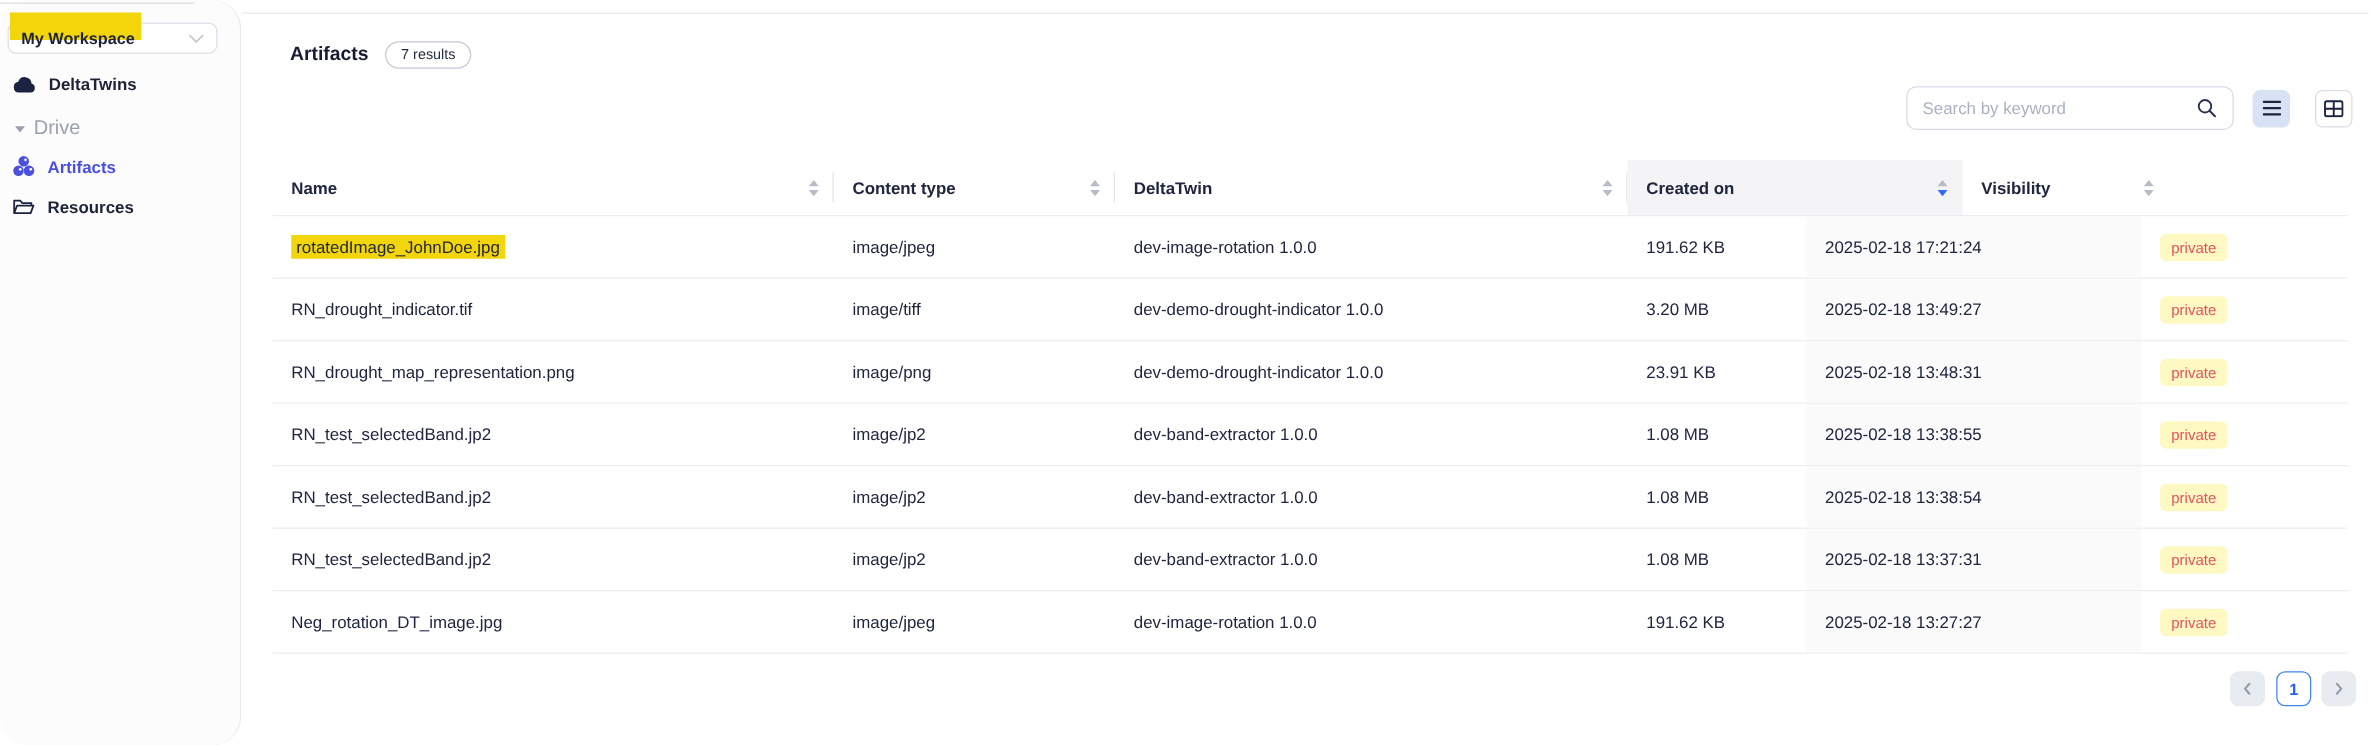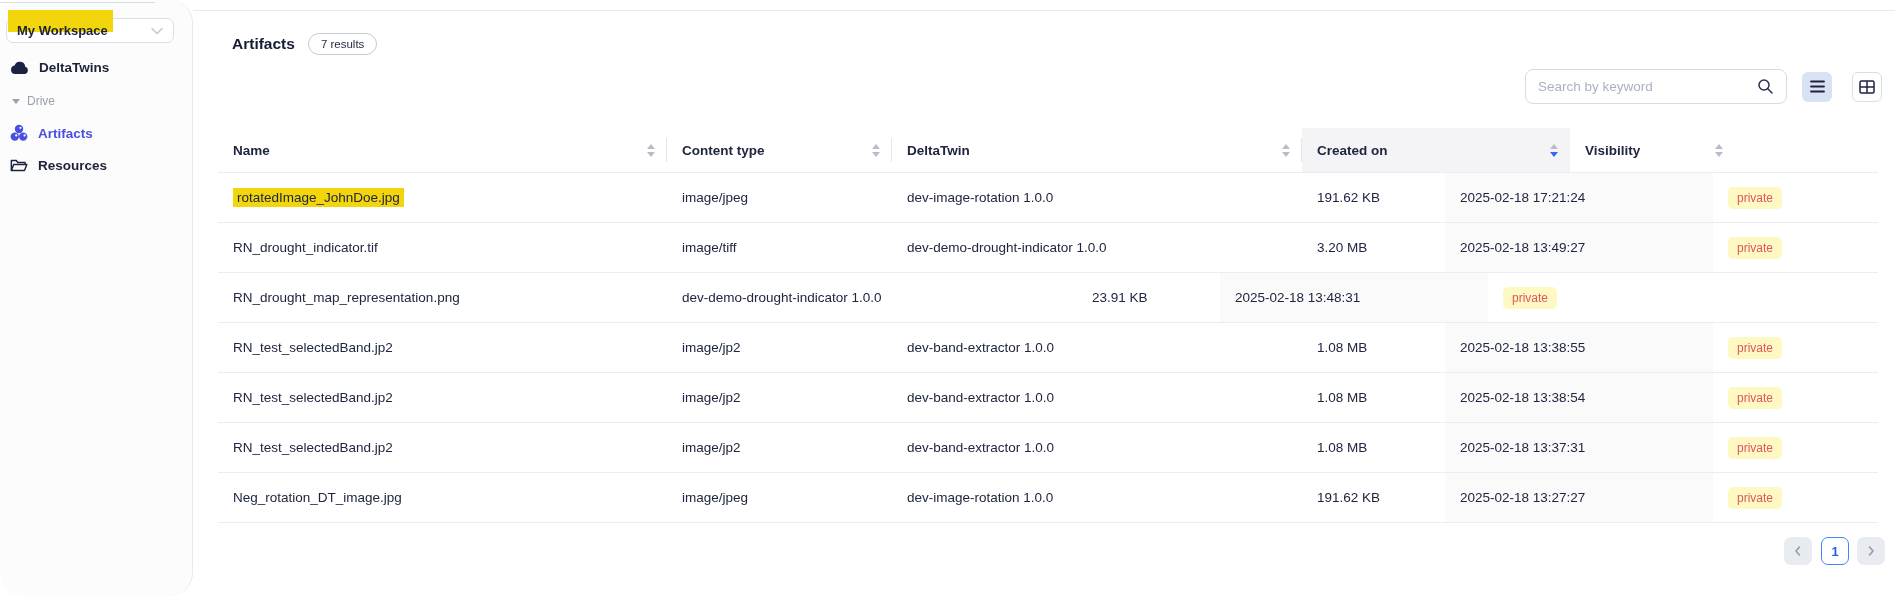--- a/index.html
+++ b/index.html
@@ -7,21 +7,21 @@
   .app { position:relative; width:1895px; height:596px; background:#fff; overflow:hidden; }
 
   
   .sidebar { position:absolute; left:0; top:0; width:193px; height:596px; background:#fcfcfd; border-right:1px solid #e7e9ee;border-radius:23px; }
   .sidebar-topline { position:absolute; top:2px; left:0; width:155px; height:1px; background:#d9dce3; }
   .ws-highlight { position:absolute; left:8px; top:10px; width:105px; height:22px; background:#f2d60b; z-index:2; }
   .workspace-select { position:absolute; left:6px; top:18px; width:168px; height:25px; background:#fff; border:1px solid #dcdfe8; border-radius:7px; display:flex; align-items:center; justify-content:space-between; padding:0 10px; }
   .workspace-select .label { position:relative; z-index:3; font-size:13px; font-weight:700; color:#1d2238; }
   .nav-item { position:absolute; left:10px; display:flex; align-items:center; gap:10px; font-size:13.5px; font-weight:700; color:#1d2238; cursor:pointer; }
   .nav-item .txt { white-space:nowrap; }
-  .nav-section { position:absolute; left:12px; display:flex; align-items:center; gap:7px; font-size:12px; font-weight:500; color:#9aa0ae; }
+  .nav-section { position:absolute; left:12px; display:flex; align-items:center; gap:7px; font-size:16px; font-weight:500; color:#9aa0ae; }
   .nav-item.active { color:#4a4fe0; }
   #nav-deltatwins { top:60px; }
   #nav-drive { top:94px; }
   #nav-artifacts { top:124px; }
   #nav-resources { top:158px; }
   .caret-down { width:0; height:0; border-left:4px solid transparent; border-right:4px solid transparent; border-top:5px solid #9aa0ae; }
 
   
   .main { position:absolute; left:193px; top:0; width:1702px; height:596px; background:#fff; }
   .main-topline { position:absolute; top:10px; left:0; right:0; height:1px; background:#e8eaee; }
@@ -222,20 +222,21 @@
             <div class="td col-1">image/tiff</div>
             <div class="td col-2">dev-demo-drought-indicator 1.0.0</div>
             <div class="td col-3">3.20 MB</div>
             <div class="td col-4 created">2025-02-18 13:49:27</div>
             <div class="td col-5">
               <span class="badge-private">private</span>
             </div>
           </div>
           <div class="tr">
             <div class="td col-0">RN_drought_map_representation.png</div>
+            <div class="td col-1">image/png</div>
             <div class="td col-2">dev-demo-drought-indicator 1.0.0</div>
             <div class="td col-3">23.91 KB</div>
             <div class="td col-4 created">2025-02-18 13:48:31</div>
             <div class="td col-5">
               <span class="badge-private">private</span>
             </div>
           </div>
           <div class="tr">
             <div class="td col-0">RN_test_selectedBand.jp2</div>
             <div class="td col-1">image/jp2</div>

